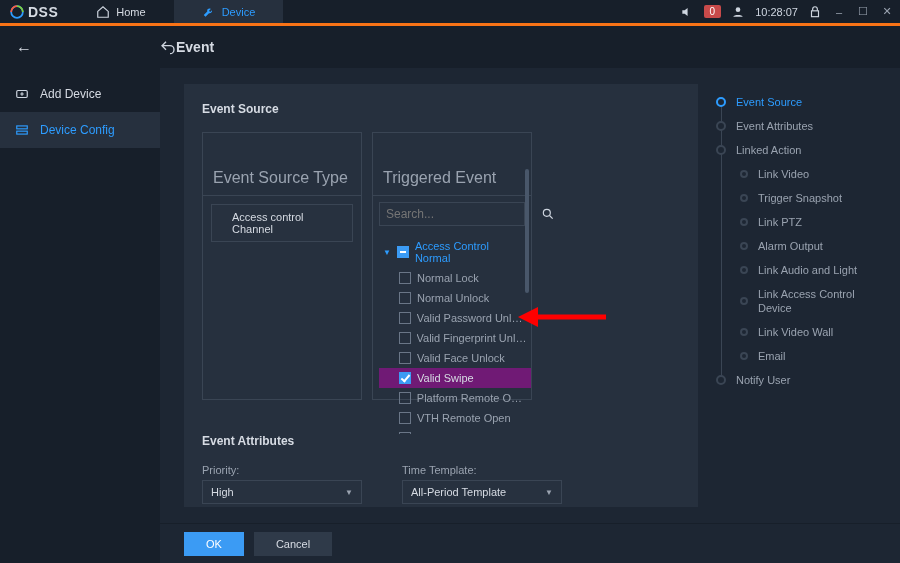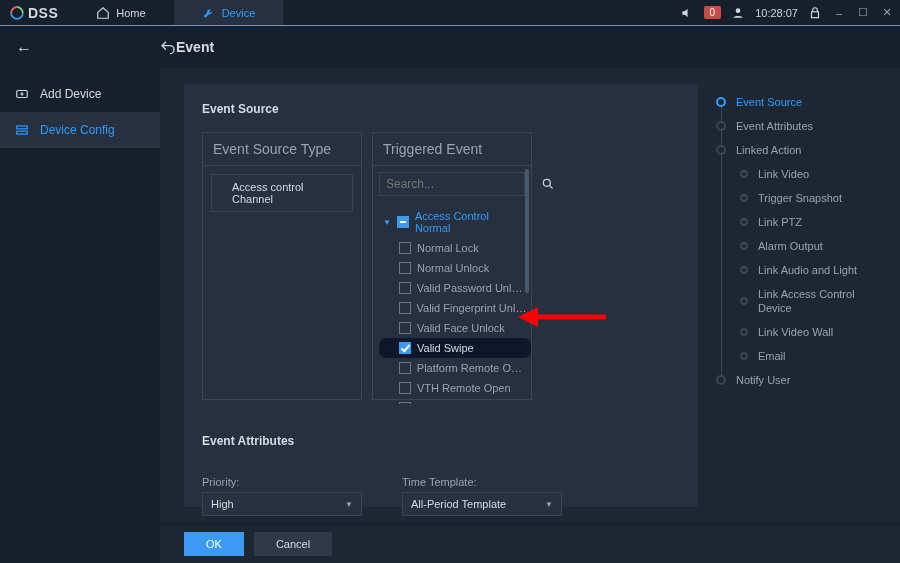--- a/index.html
+++ b/index.html
@@ -12,21 +12,21 @@
     --border:     #3a4554;
     --text:       #d6dbe3;
     --text-dim:   #9aa3b0;
     --accent:     #2d9cff;
     --accent-bg:  #3b9bf4;
     --red:        #c84a4a;
   }
   body { width: 900px; height: 563px; background: var(--bg-darker); color: var(--text); font-size: 12px; overflow: hidden; position: relative; }
 
   
-  .titlebar { height: 26px; background: var(--bg-darker); display: flex; align-items: center; border-bottom: 1px solid #f97316; }
+  .titlebar { height: 26px; background: var(--bg-darker); display: flex; align-items: center; border-bottom: 3px solid #f97316; }
   .logo { display: flex; align-items: center; padding: 0 10px; gap: 4px; font-weight: 700; font-size: 14px; letter-spacing: .5px; }
   .logo-mark { width: 14px; height: 14px; position: relative; }
   .tabs { display: flex; height: 100%; }
   .tab { display: flex; align-items: center; gap: 6px; padding: 0 28px; font-size: 11px; cursor: pointer; color: var(--text); }
   .tab.active { background: var(--bg-panel); color: var(--accent); }
   .titlebar-right { margin-left: auto; display: flex; align-items: center; gap: 10px; padding-right: 6px; color: var(--text-dim); }
   .badge { background: var(--red); color: #fff; font-size: 10px; padding: 1px 6px; border-radius: 2px; }
   .win-btn { width: 14px; text-align: center; cursor: pointer; font-size: 11px; }
 
   
@@ -45,42 +45,42 @@
   .content { flex: 1; position: relative; background: var(--bg-dark); }
   .scroll-area { position: absolute; inset: 0 0 40px 0; overflow-y: auto; padding: 16px 24px 16px 24px; display: flex; gap: 18px; }
   .main-col { flex: 1; background: var(--bg-panel); padding: 18px 18px 24px 18px; }
   h3.section { font-size: 12px; font-weight: 700; margin-bottom: 16px; }
 
   
   .two-col { display: flex; gap: 10px; }
   .col-box { border: 1px solid var(--border); background: var(--bg-panel); }
   .col-box.left { width: 160px; height: 268px; }
   .col-box.right { width: 160px; height: 268px; position: relative; }
-  .col-head { padding: 8px 10px; font-size: 14px; color: var(--text-dim); border-bottom: 1px solid var(--border); }
+  .col-head { padding: 8px 10px; font-size: 16px; color: var(--text-dim); border-bottom: 1px solid var(--border); margin-top: 28px; }
   .type-row { margin: 8px; padding: 6px 20px; font-size: 11px; background: var(--bg-input); border: 1px solid var(--border); }
   .search-wrap { margin: 6px; height: 24px; background: var(--bg-input); border: 1px solid var(--border); display: flex; align-items: center; padding: 0 6px; }
   .search-wrap input { flex: 1; background: transparent; border: 0; outline: 0; color: var(--text); font-size: 12px; }
   .search-wrap .mag { font-size: 12px; color: var(--text-dim); cursor: pointer; }
   .tree { padding: 4px 0 4px 6px; overflow: hidden; position: relative; height: calc(100% - 64px); }
   .tree-parent { display: flex; align-items: center; gap: 6px; padding: 4px 4px; font-size: 11px; color: var(--accent); }
   .tree-parent .caret { font-size: 8px; }
   .cb { width: 12px; height: 12px; border: 1px solid #6a7687; display: inline-block; position: relative; background: transparent; }
   .cb.partial { background: var(--accent-bg); border-color: var(--accent-bg); }
   .cb.partial::after { content: ""; position: absolute; left: 2px; right: 2px; top: 4px; height: 2px; background: #fff; }
   .cb.checked { background: var(--accent-bg); border-color: var(--accent-bg); }
   .cb.checked::after { content: ""; position: absolute; left: 3px; top: 0px; width: 3px; height: 7px; border: solid #fff; border-width: 0 2px 2px 0; transform: rotate(40deg); }
   .leaf { display: flex; align-items: flex-end; gap: 6px; padding: 4px 4px 4px 20px; font-size: 11px; color: var(--text-dim); cursor: pointer; }
-  .leaf.selected { background: #0f172a; color: var(--text); border-radius: 7px; }
+  .leaf.selected { background: #701a75; color: var(--text); }
   .leaf span.lbl { white-space: nowrap; overflow: hidden; text-overflow: ellipsis; }
   .vscroll { position: absolute; right: 2px; top: 36px; bottom: 4px; width: 4px; background: transparent; }
   .vscroll .thumb { position: absolute; left: 0; right: 0; top: 0; height: 55%; background: #49576a; border-radius: 2px; }
 
   
   .attrs { margin-top: 34px; }
-  .attr-row { display: flex; gap: 40px; margin-top: 28px; }
+  .attr-row { display: flex; gap: 40px; margin-top: 16px; }
   .attr-field { display: flex; flex-direction: column; gap: 4px; }
   .attr-field label { font-size: 11px; color: var(--text-dim); }
   .sel { width: 160px; height: 24px; background: var(--bg-input); border: 1px solid var(--border); display: flex; align-items: center; justify-content: space-between; padding: 0 8px; font-size: 11px; cursor: pointer; }
   .sel .caret { font-size: 8px; color: var(--text-dim); }
 
   
   .anchors { width: 160px; padding: 6px 0 0 0; }
   .anchor-list { position: relative; }
   .anchor-list::before { content: ""; position: absolute; left: 5px; top: 10px; bottom: 10px; width: 1px; background: var(--border); }
   .anchor { position: relative; display: flex; align-items: center; gap: 10px; padding: 5px 0 5px 0; font-size: 11px; color: var(--text-dim); cursor: pointer; line-height: 14px; }

